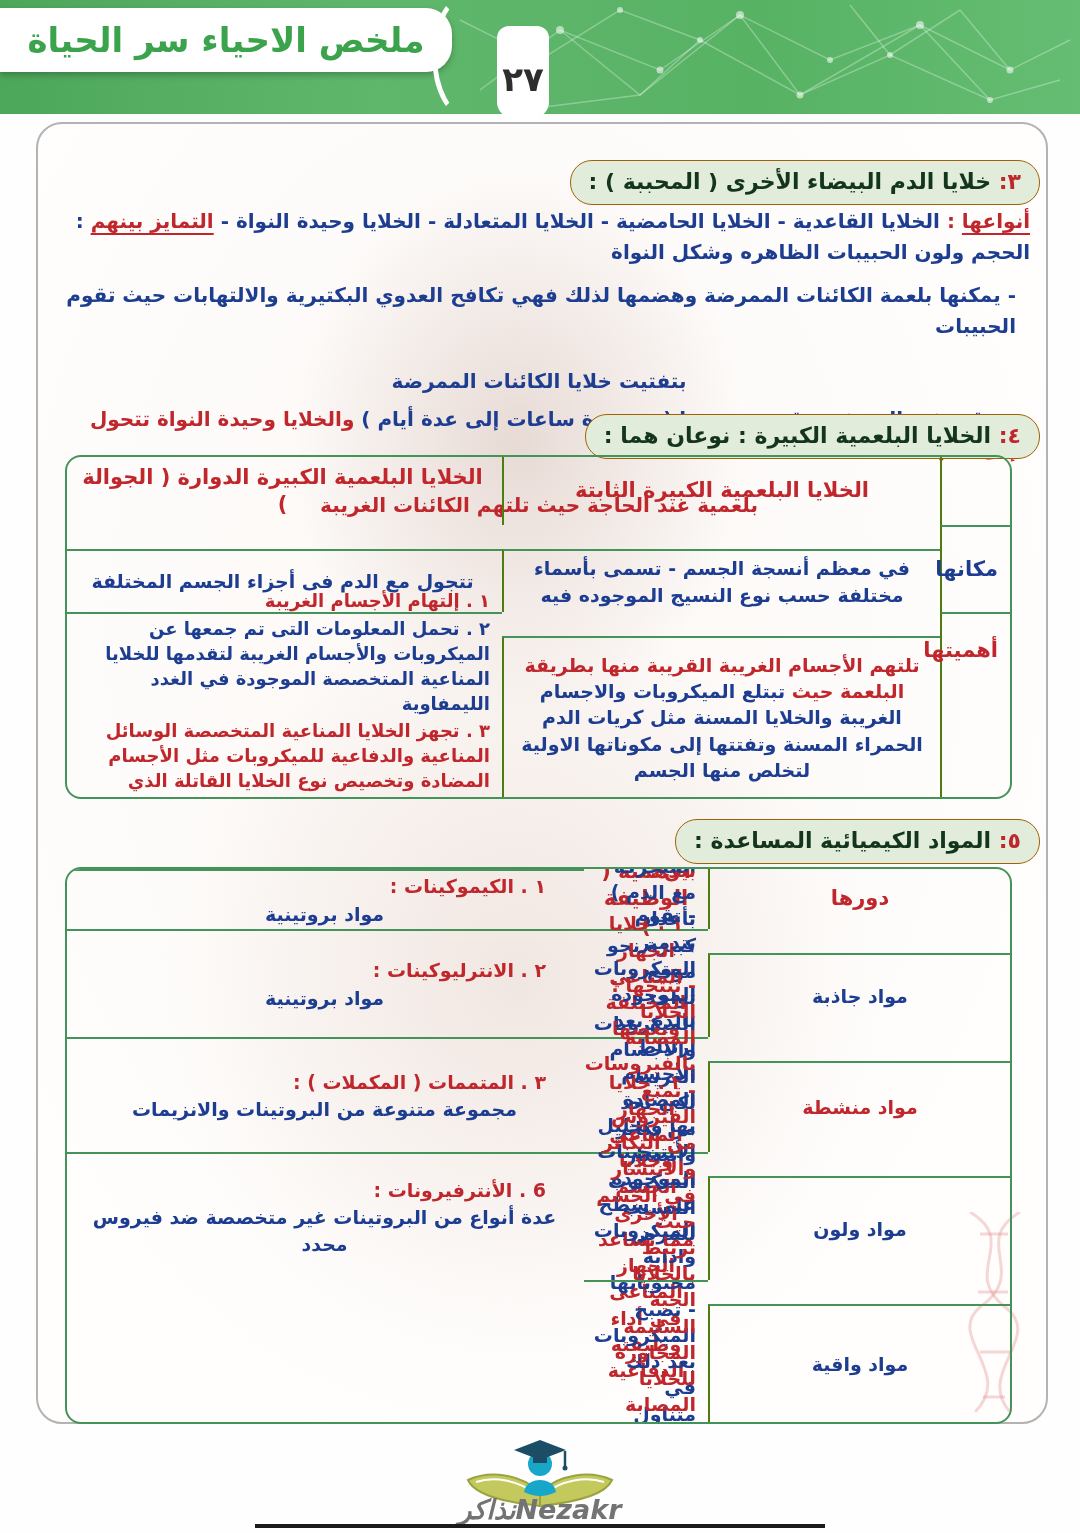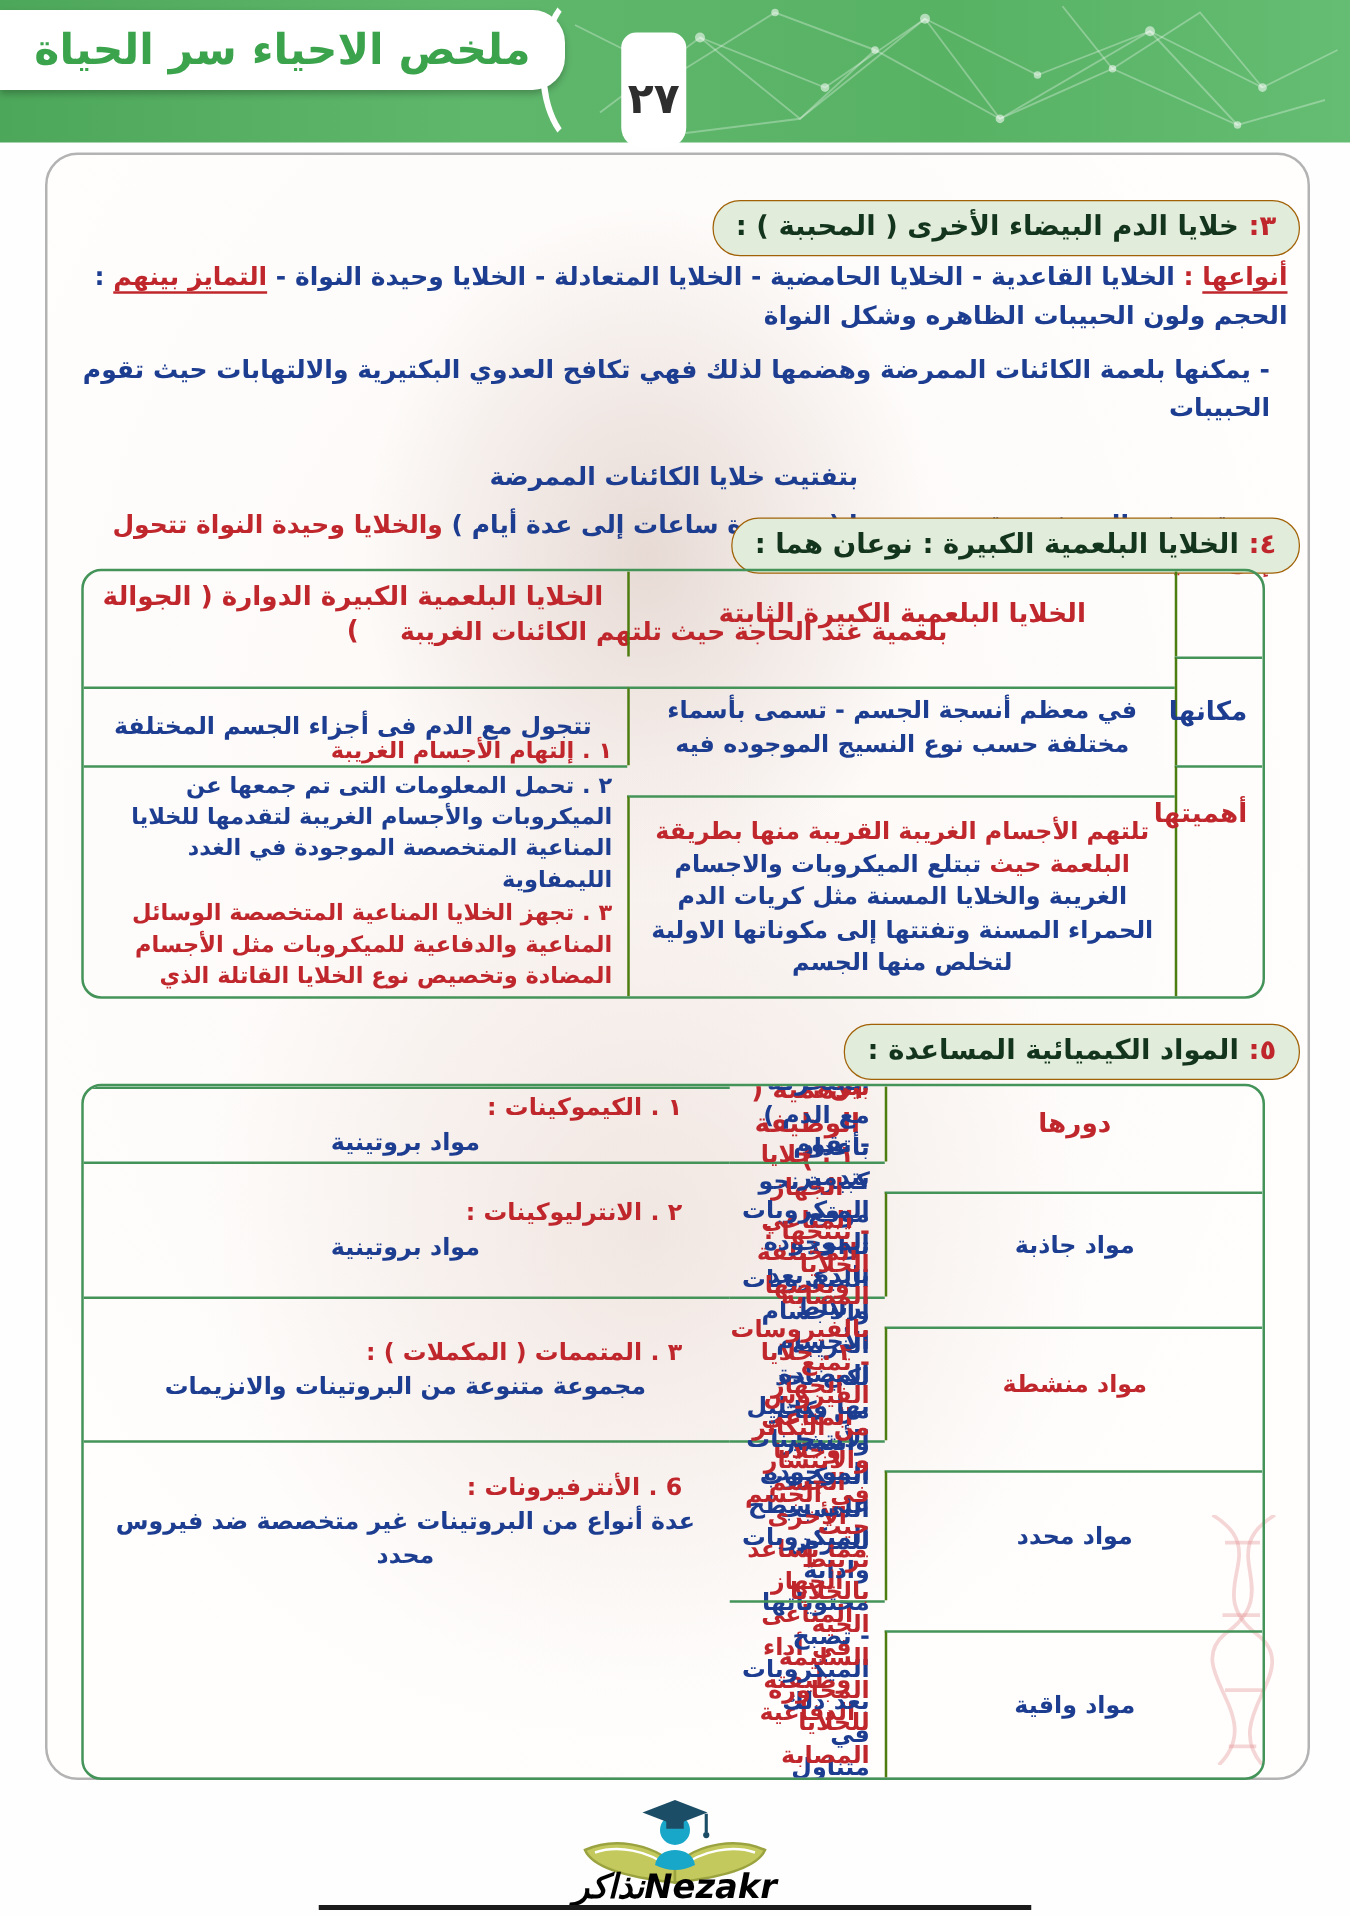--- a/index.html
+++ b/index.html
@@ -61,21 +61,21 @@
   #table2 { left:65px; top:867px; width:947px;
             grid-template-columns:302px 124px 521px; grid-template-rows:60px 108px 115px 128px 142px; }
   .sub-name { margin-top:1px; text-align:center; }
   .chem-title { text-align:right; padding-right:26px; }
   .items div { margin-bottom:3px; }
   #table1 .items { font-size:18px; }
 
   
   .logo { position:absolute; left:462px; top:1436px; }
   .logo-text { position:absolute; top:1494px; left:0; width:1080px; text-align:center;
-               color:#000000; font-size:27px; font-weight:bold; font-style:italic; }
+               color:#737373; font-size:27px; font-weight:bold; font-style:italic; }
   .foot-line { position:absolute; top:1524px; left:255px; width:570px; height:4px; background:#1b1b1b; }
 </style>
 </head>
 <body>
 
 <div class="page">
 
   <header class="banner">
     <svg width="1080" height="114">
       <g stroke="rgba(255,255,255,0.30)" stroke-width="1.5" fill="none">
@@ -193,21 +193,21 @@
     <div class="c bt red items">
       <div class="rgt">أداة اتصال أو ربط بين :</div>
       <div class="ctr">١ . خلايا الجهاز المناعي المختلفة وبعضها</div>
       <div class="ctr">٢ . خلايا الجهاز المناعي وخلايا الجسم الأخرى مما يساعد الجهاز المناعى في أداء وظيفته الدفاعية</div>
     </div>
 
     <div class="c bl bt">
       <div class="red chem-title">٣ . المتممات ( المكملات ) :</div>
       <div class="blue sub-name">مجموعة متنوعة من البروتينات والانزيمات</div>
     </div>
-    <div class="c bl bt blue ctr">مواد محدد</div>
+    <div class="c bl bt blue ctr">مواد ولون</div>
     <div class="c bt blue rgt">- تقوم بتدمير الميكروبات الموجوده بالدم بعد ارتباط الأجسام المضادة بها وتحليل الأنتيجينات الموجوده على سطح الميكروبات واذابة محتوياتها - تصبح الميكروبات بعد ذلك في متناول خلايا الدم البيضاء كي تلتهمها</div>
 
     <div class="c bl bt">
       <div class="red chem-title">6 . الأنترفيرونات :</div>
       <div class="blue sub-name">عدة أنواع من البروتينات غير متخصصة ضد فيروس محدد</div>
     </div>
     <div class="c bl bt blue ctr">مواد واقية</div>
     <div class="c bt red rgt">- تنتجها : الخلايا المصابة بالفيروسات - تمنع الفيروس من التكاثر والانتشار في الجسم حيث ترتبط بالخلايا الحية السليمة المجاورة للخلايا المصابة وتحثها على إنتاج نوع من الانزيمات والمواد التى تثبط عمل انزيمات نسخ الحمض النووى للفيروس</div>
   </div>
 

